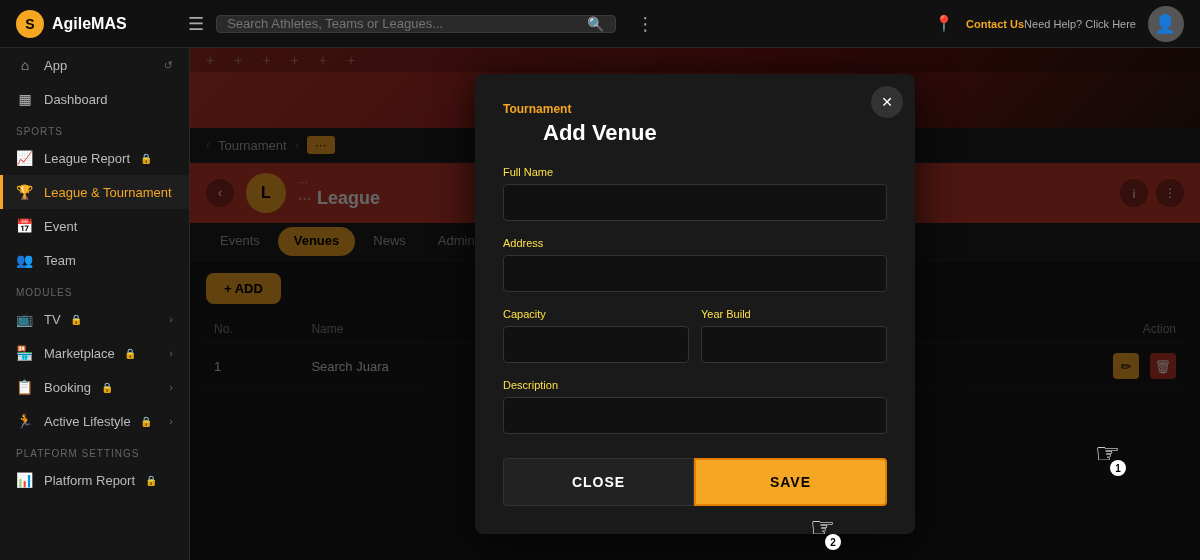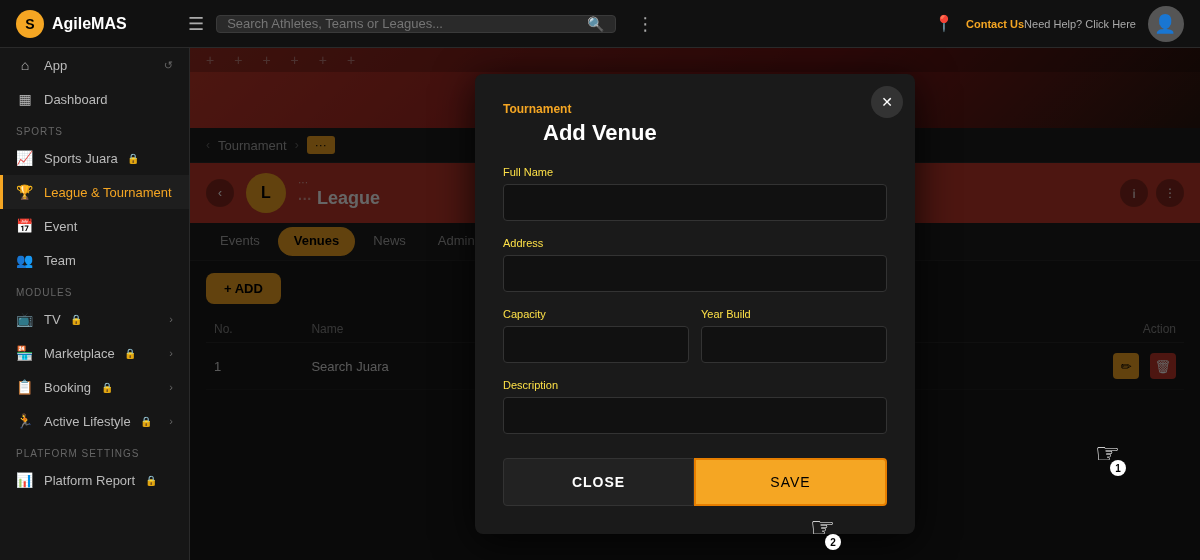--- a/index.html
+++ b/index.html
@@ -372,21 +372,21 @@
       cursor: pointer;
       border-radius: 4px 0 0 4px;
     }
     .btn-save {
       flex: 1;
       background: #f5a623;
       border: 2px solid #e67e00;
       color: #000;
       padding: 14px;
       font-size: 14px;
-      font-weight: 400;
+      font-weight: 700;
       letter-spacing: 1px;
       cursor: pointer;
       border-radius: 0 4px 4px 0;
     }
 
     
     .cursor-hand {
       position: absolute;
       font-size: 28px;
       pointer-events: none;
@@ -442,21 +442,21 @@
     </div>
     <div class="sidebar-item">
       <span class="sidebar-icon">▦</span>
       <span>Dashboard</span>
     </div>
 
     <div class="sidebar-section-label">Sports</div>
 
     <div class="sidebar-item">
       <span class="sidebar-icon">📈</span>
-      <span>Sports Juara</span>
+      <span>League Report</span>
       <span class="lock-icon">🔒</span>
     </div>
     <div class="sidebar-item active">
       <span class="sidebar-icon" style="color:#f5a623;">🏆</span>
       <span>League &amp; Tournament</span>
     </div>
     <div class="sidebar-item">
       <span class="sidebar-icon">📅</span>
       <span>Event</span>
     </div>

